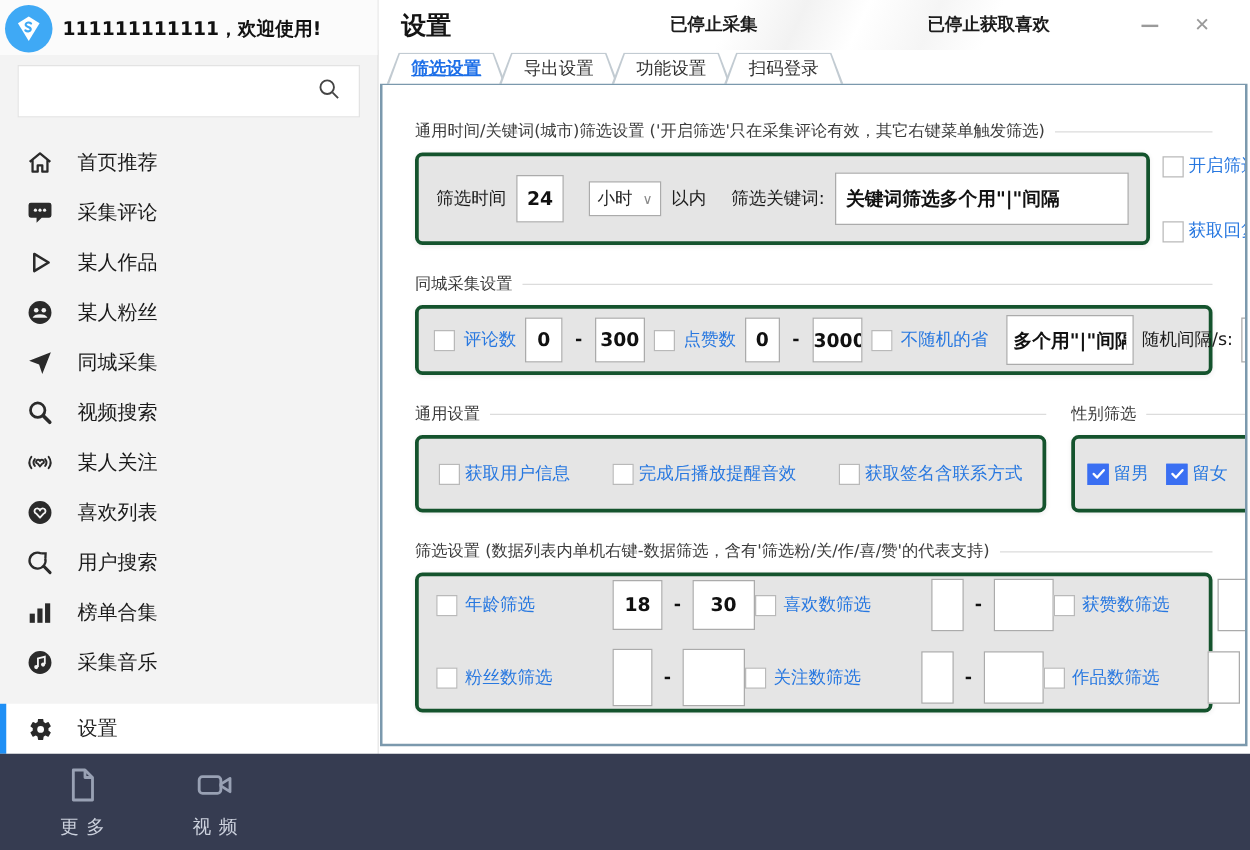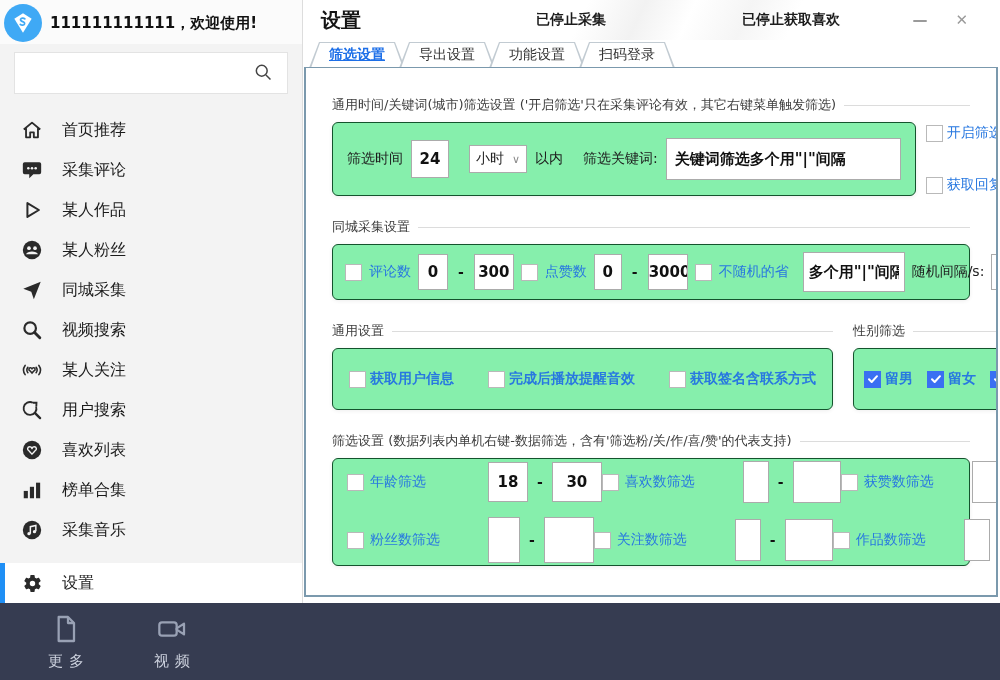--- a/index.html
+++ b/index.html
@@ -45,21 +45,21 @@
   .tab .t-fill { position:absolute; left:2px; right:2px; top:1px; bottom:0; background:#fff; clip-path:polygon(0 100%,9px 0,calc(100% - 9px) 0,100% 100%); }
   .tab .t-label { position:relative; z-index:2; font-size:14px; color:#333; padding:0 10px; }
   .tab.active .t-label { color:#1d6fe8; font-weight:bold; text-decoration:underline; }
 
   
   .content { position:absolute; left:1px; right:2px; top:67px; bottom:6px; border:2px solid #7b99ad; border-top-width:1px; background:#fff; padding:6px 26px 0 26px; overflow:hidden; }
   .group { margin-top:22px; }
   .legend-row { display:flex; align-items:center; gap:8px; margin-bottom:8px; }
   .legend-text { font-size:13px; color:#3c3c3c; white-space:nowrap; }
   .legend-line { flex:1; height:1px; background:#dcdcdc; }
-  .card { background:#86efac; border:1px solid #14532d; border-radius:6px; box-shadow:0 1px 4px rgba(0,0,0,.07); display:flex; align-items:center; }
+  .card { background:#e5e5e5; border:3px solid #14532d; border-radius:6px; box-shadow:0 1px 4px rgba(0,0,0,.07); display:flex; align-items:center; }
 
   .lbl { font-size:14px; color:#1c1c1c; white-space:nowrap; }
   .blue { color:#2878e0; }
   .dash { font-weight:bold; color:#111; padding:0 3px; }
 
   .tin { border:1px solid #ababab; background:#fff; font-weight:bold; font-size:15px; color:#111; text-align:center; outline:none; font-family:inherit; }
   .tin.left { text-align:left; padding:0 8px; }
 
   .cb { width:17px; height:17px; border:1px solid #b9b9b9; background:#fff; flex:0 0 auto; cursor:pointer; display:inline-flex; align-items:center; justify-content:center; }
   .cb.checked { background:#3a6ff2; border-color:#3a6ff2; }
@@ -72,21 +72,21 @@
   .g1-side { display:flex; flex-direction:column; justify-content:space-between; padding:2px 0; }
   .sel { display:flex; align-items:center; justify-content:space-between; width:58px; height:28px; border:1px solid #ababab; padding:0 6px; font-size:14px; color:#222; cursor:pointer; background:#fff; }
   .chev { color:#8a8a8a; font-size:11px; }
 
   
   .g2-card { padding:10px 12px; gap:7px; height:56px; }
 
   
   .split { display:flex; gap:20px; margin-top:22px; }
   .g3 { flex:1; } .g4 { width:172px; flex:0 0 auto; }
-  .g34-card { height:62px; padding:0 16px; gap:34px;font-weight:bold; }
+  .g34-card { height:62px; padding:0 16px; gap:34px; }
   .g4 .g34-card { gap:14px; padding:0 10px; }
 
   
   .g5-card { flex-direction:column; align-items:flex-start; padding:2px 14px; gap:14px; }
   .g5-row { display:flex; align-items:center; }
   .g5-item { display:flex; align-items:center; flex:1; gap:6px; }
   .g5-gap { width:64px; flex:0 0 auto; }
 </style>
 </head>
 <body>
@@ -172,36 +172,36 @@
       <span class="mi">
           <svg viewBox="0 0 24 24" fill="none" stroke="currentColor" stroke-width="1.7" stroke-linecap="round">
             <path d="M4.5 7a8.5 8.5 0 0 0 0 10M7.5 9a5 5 0 0 0 0 6M19.5 7a8.5 8.5 0 0 1 0 10M16.5 9a5 5 0 0 1 0 6"></path>
             <path d="M12 15.3 10 13a1.7 1.7 0 1 1 2-1.6 1.7 1.7 0 1 1 2 1.6z"></path>
           </svg>
         </span>
       <span>某人关注</span>
     </div>
     <div class="menu-item">
       <span class="mi">
+          <svg viewBox="0 0 24 24">
+            <circle cx="12" cy="12" r="10" fill="currentColor"></circle>
+            <path d="M12 16.5 8.8 13a2.4 2.4 0 1 1 3.2-2.6A2.4 2.4 0 1 1 15.2 13z" fill="none" stroke="#f3f3f3" stroke-width="1.6" stroke-linejoin="round"></path>
+          </svg>
+        </span>
+      <span>喜欢列表</span>
+    </div>
+    <div class="menu-item">
+      <span class="mi">
           <svg viewBox="0 0 24 24" fill="none" stroke="currentColor" stroke-width="2">
             <path d="M16.5 8.2A7 7 0 1 1 13 4.1"></path>
             <path d="M13 4.1 16.9 4l-.2 4.2"></path>
             <line x1="15.6" y1="15.6" x2="20.8" y2="20.8" stroke-width="2.6" stroke-linecap="round"></line>
           </svg>
         </span>
       <span>用户搜索</span>
-    </div>
-    <div class="menu-item">
-      <span class="mi">
-          <svg viewBox="0 0 24 24">
-            <circle cx="12" cy="12" r="10" fill="currentColor"></circle>
-            <path d="M12 16.5 8.8 13a2.4 2.4 0 1 1 3.2-2.6A2.4 2.4 0 1 1 15.2 13z" fill="none" stroke="#f3f3f3" stroke-width="1.6" stroke-linejoin="round"></path>
-          </svg>
-        </span>
-      <span>喜欢列表</span>
     </div>
     <div class="menu-item">
       <span class="mi">
           <svg viewBox="0 0 24 24">
             <rect x="3" y="13" width="4.5" height="8" fill="currentColor"></rect>
             <rect x="9.7" y="8.5" width="4.5" height="12.5" fill="currentColor"></rect>
             <rect x="16.4" y="4" width="4.5" height="17" fill="currentColor"></rect>
           </svg>
         </span>
       <span>榜单合集</span>

